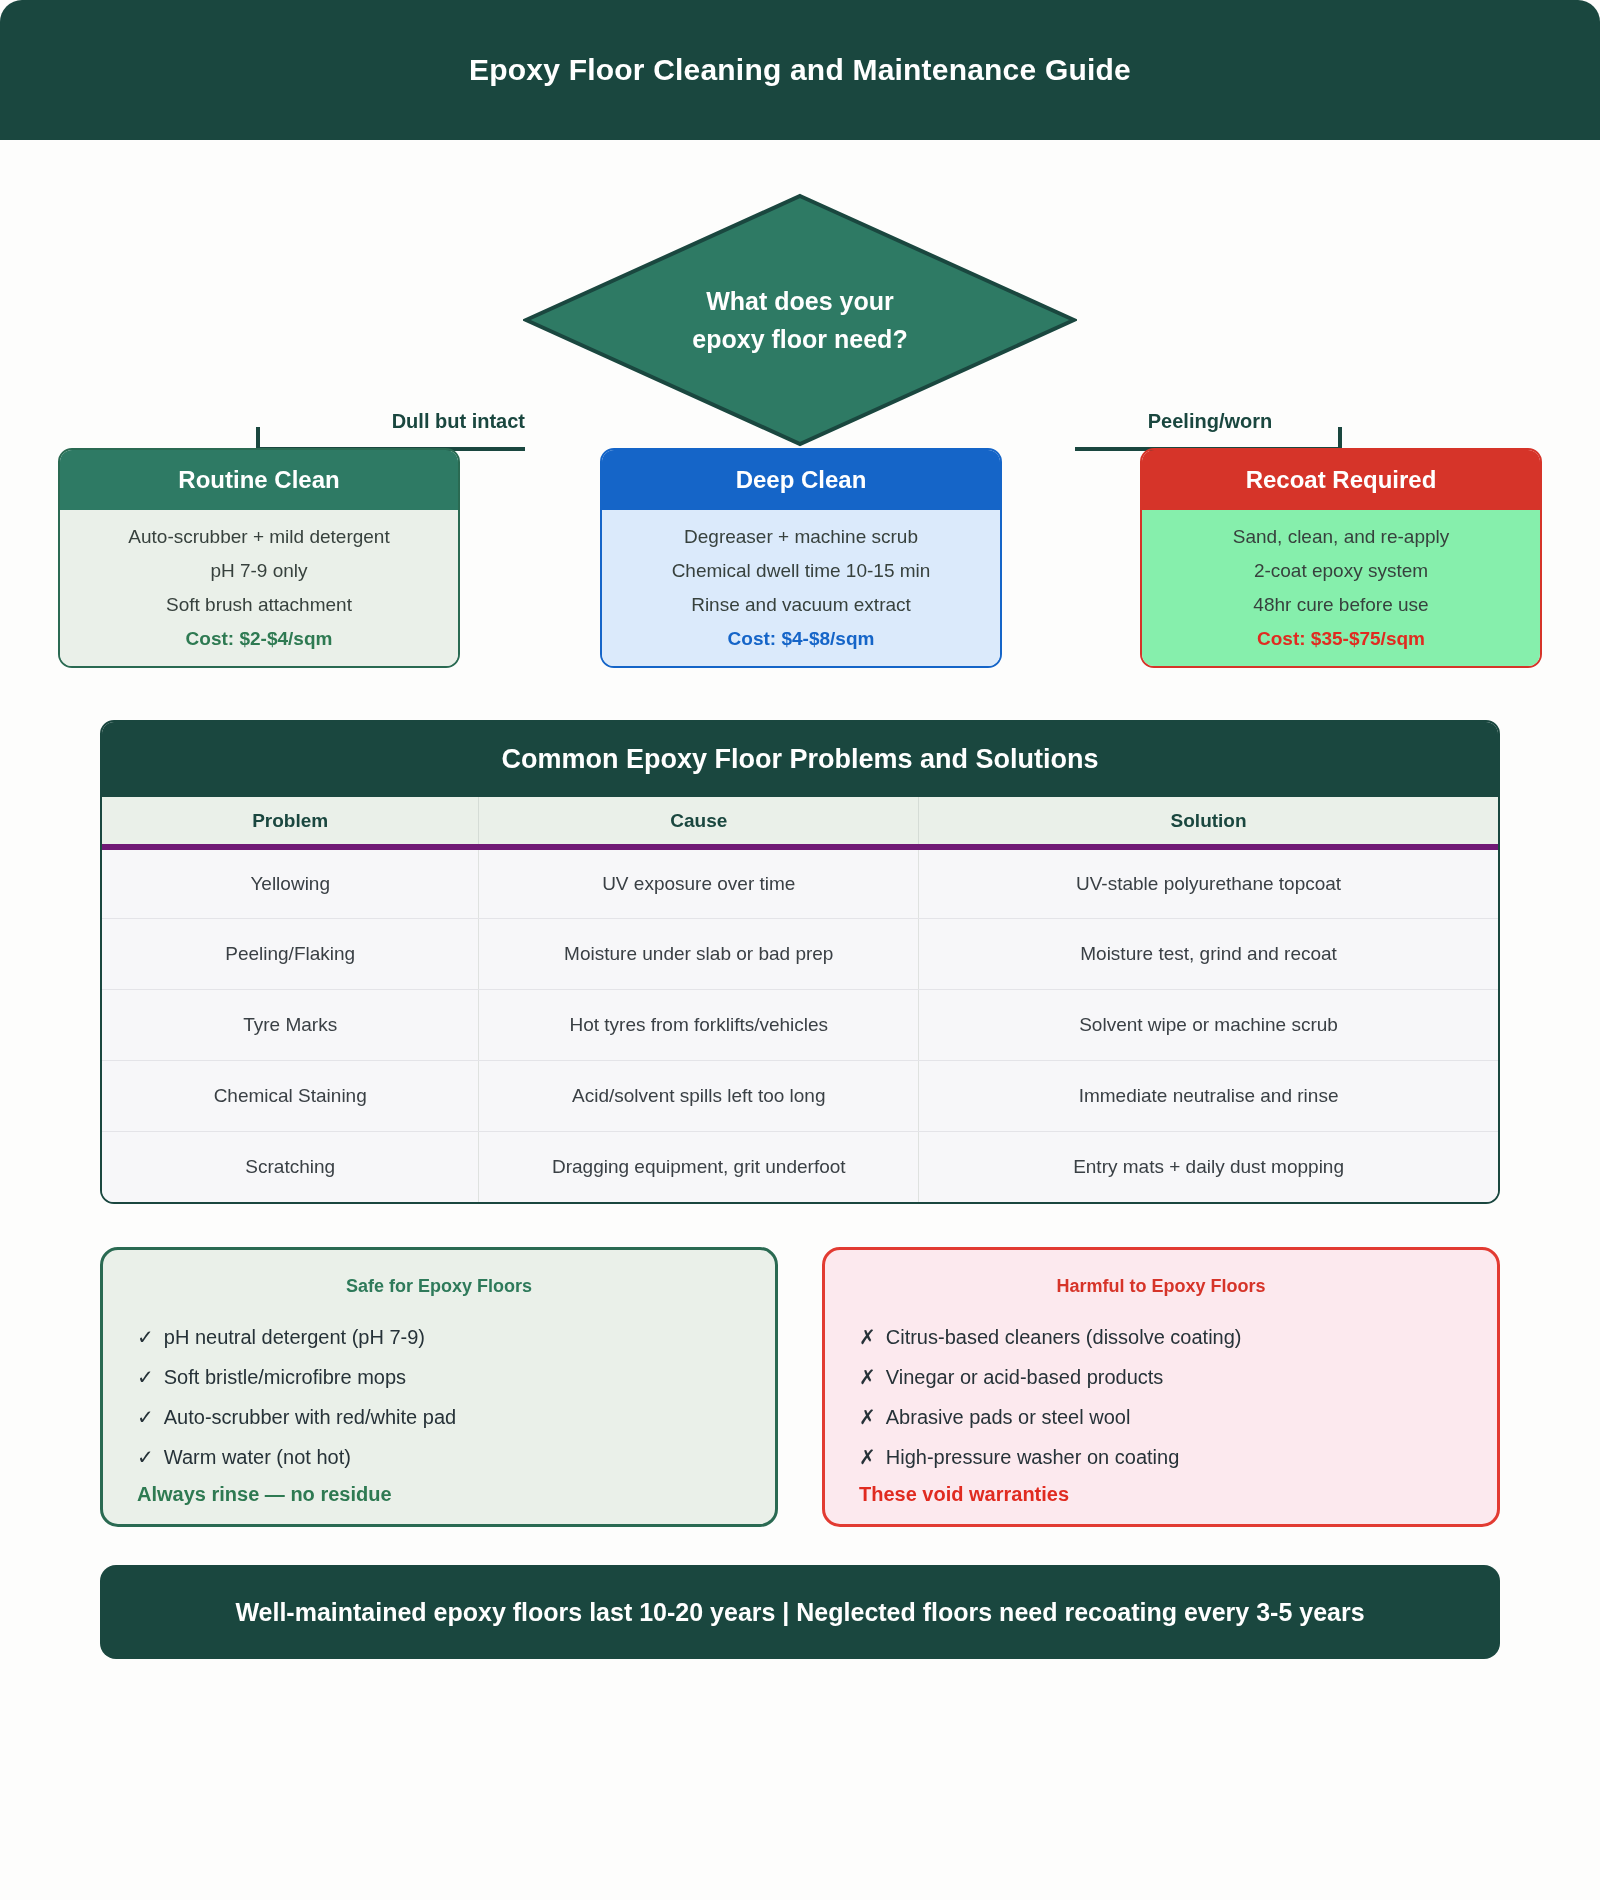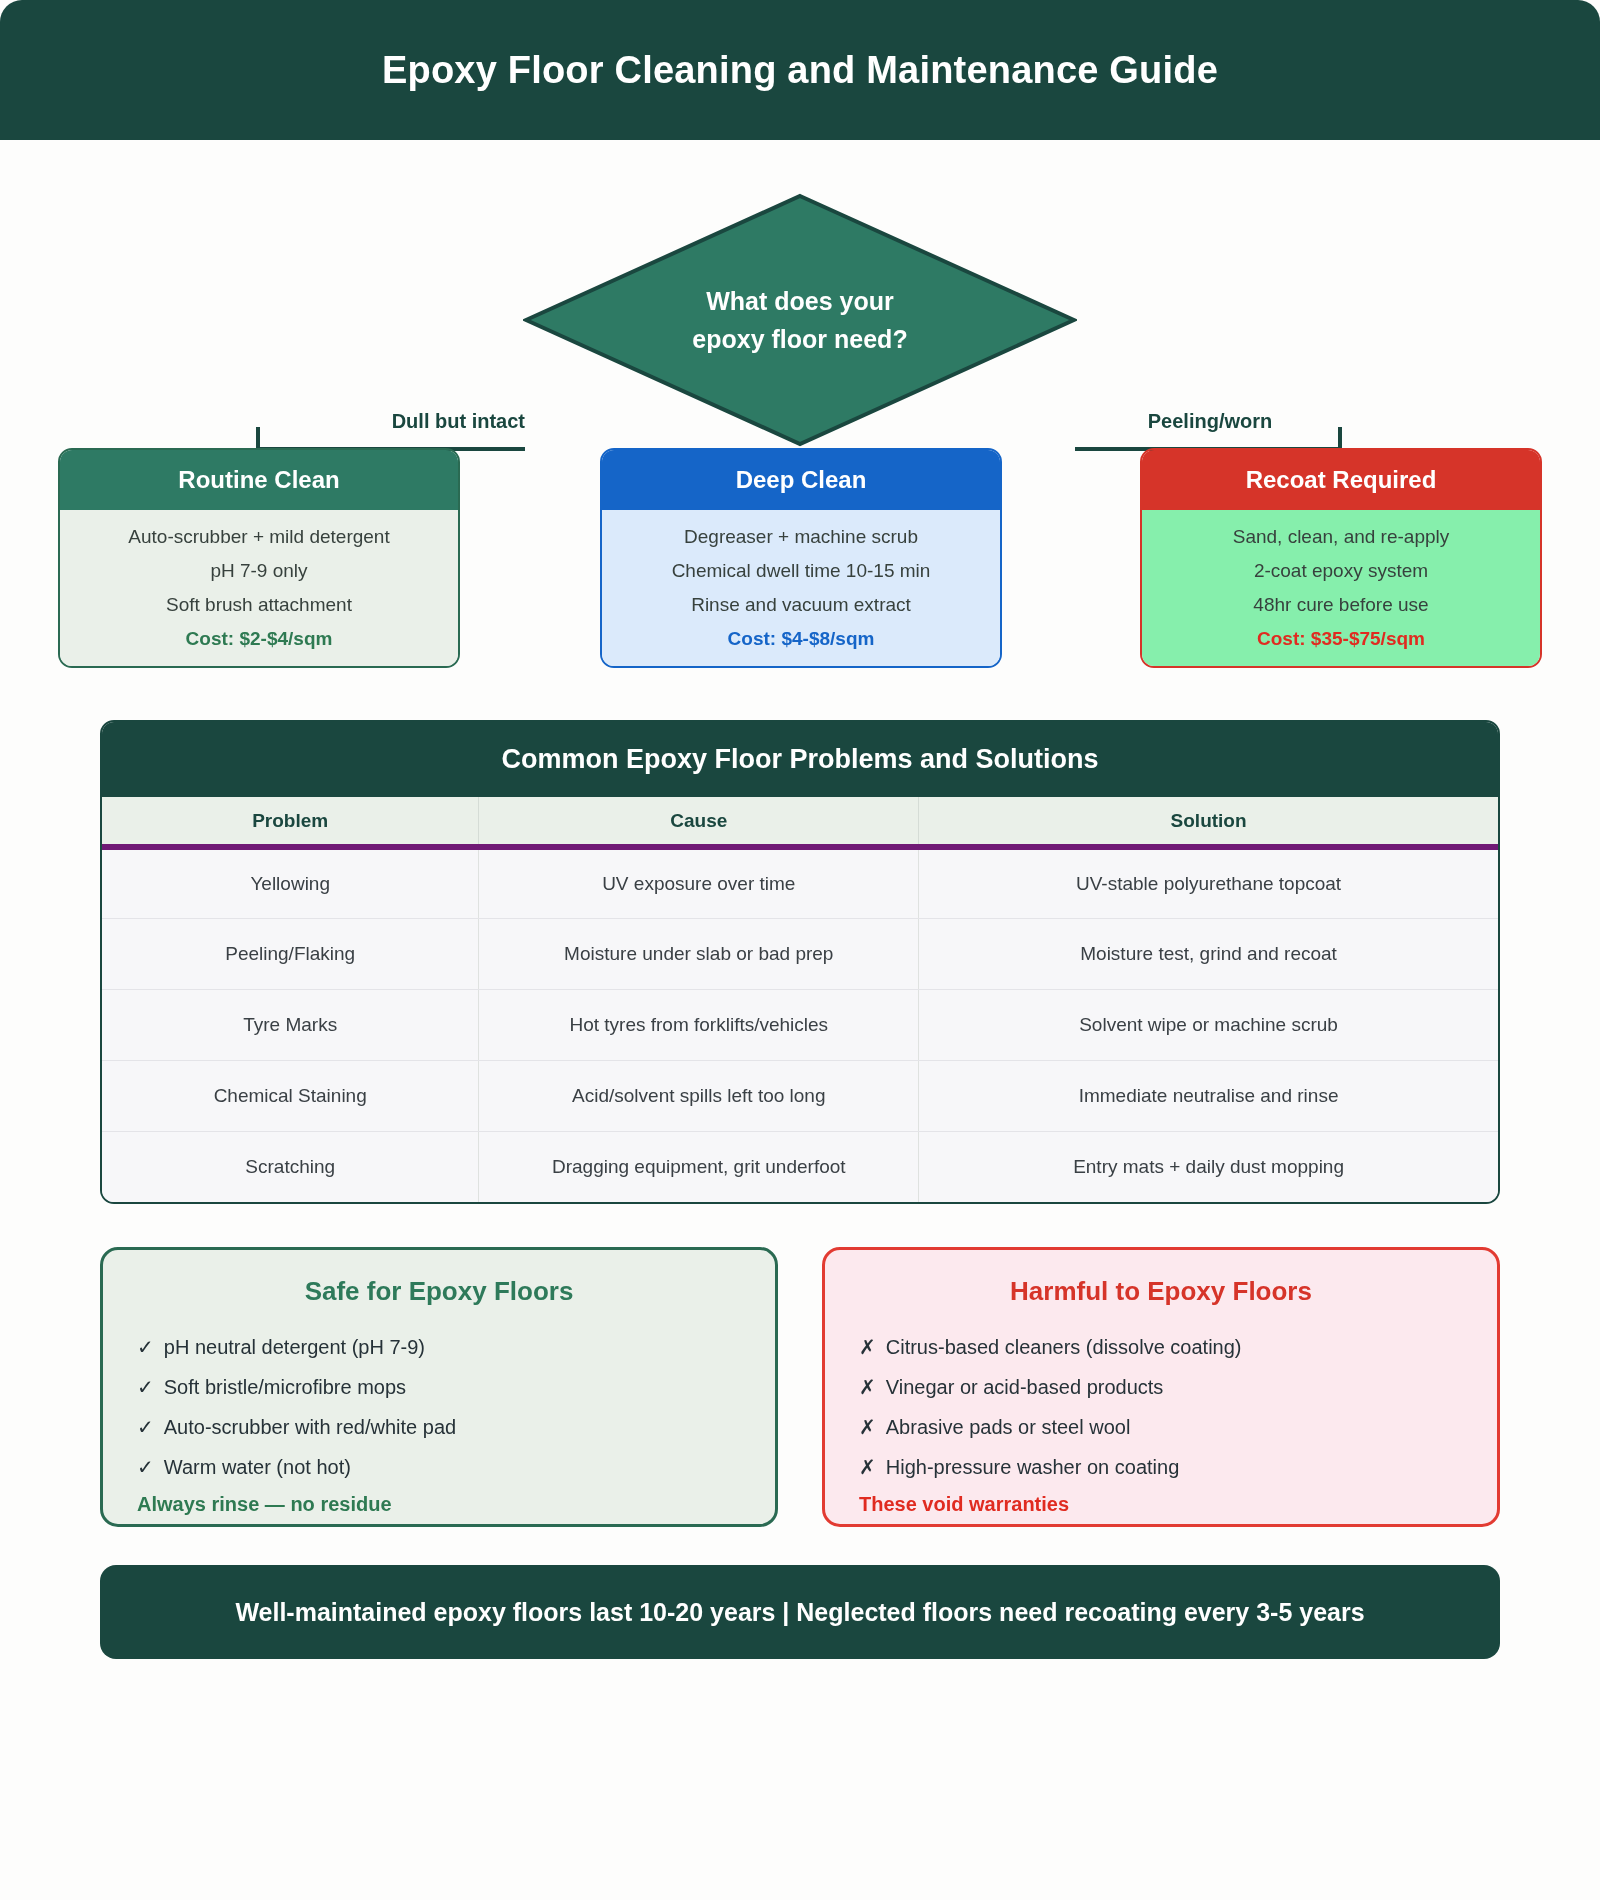--- a/index.html
+++ b/index.html
@@ -23,21 +23,21 @@
     width: 1600px;
     height: 140px;
     background: #1a473f;
     border-radius: 22px 22px 0 0;
     display: flex;
     align-items: center;
     justify-content: center;
   }
   .header h1 {
     color: #ffffff;
-    font-size: 38px;
+    font-size: 30px;
     font-weight: bold;
     letter-spacing: 0.2px;
   }
 
   
   .flow {
     position: relative;
     width: 1600px;
     height: 528px;
   }
@@ -202,21 +202,21 @@
   .box.safe {
     background: #eaf0e9;
     border: 3px solid #2a6a52;
   }
   .box.harmful {
     background: #fce9ee;
     border: 3px solid #e23b32;
   }
   .box-title {
     text-align: center;
-    font-size: 26px;
+    font-size: 18px;
     font-weight: bold;
     margin: 6px 0 20px;
   }
   .box.safe .box-title    { color: #2e7a5a; }
   .box.harmful .box-title { color: #d63429; }
   .box ul { list-style: none; }
   .box li {
     font-size: 20px;
     line-height: 40px;
     color: #263238;

